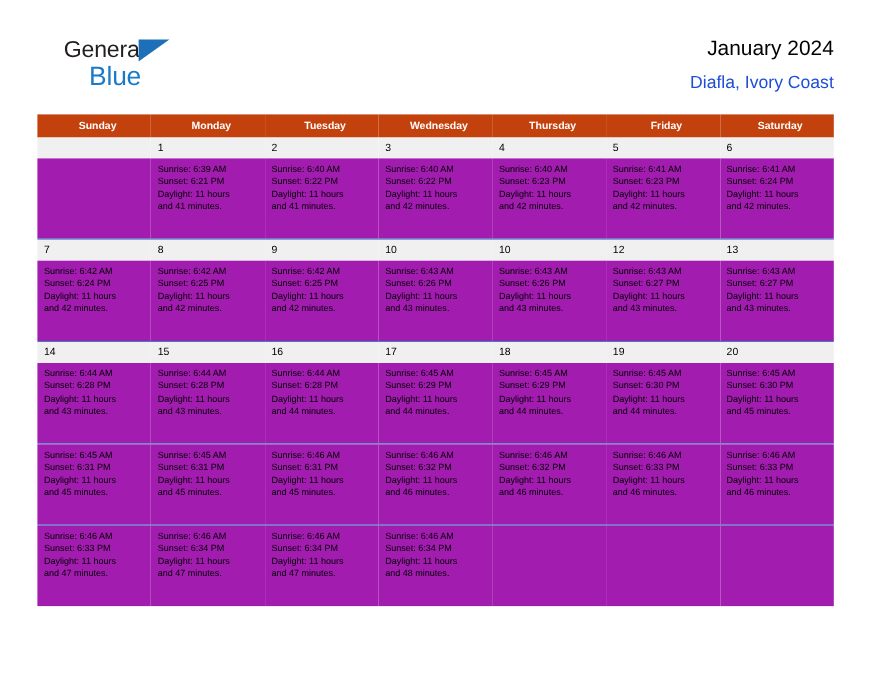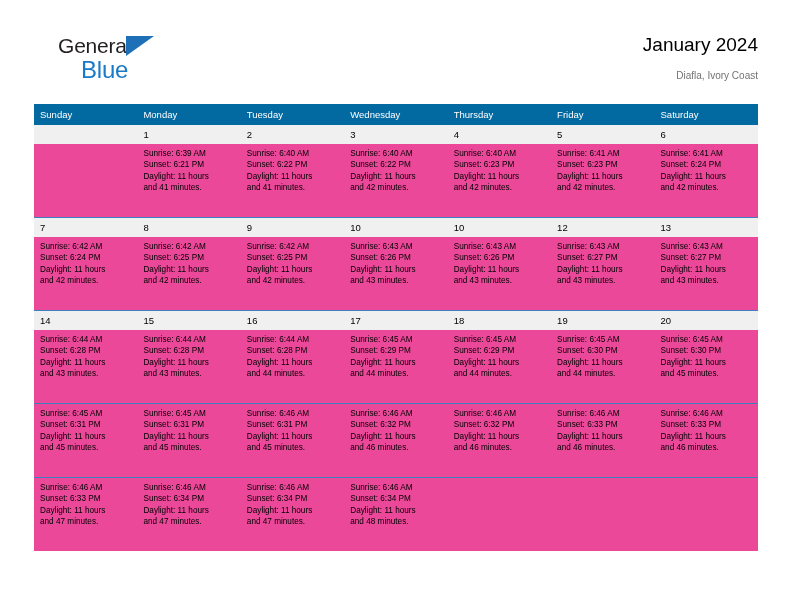--- a/index.html
+++ b/index.html
@@ -73,43 +73,43 @@
     top: 0;
     text-align: right;
   }
   .cal-title {
     font-size: 19px;
     color: #000000;
     line-height: 34px;
     white-space: nowrap;
   }
   .cal-subtitle {
-    font-size: 10px;
-    color: #737373;
+    font-size: 16px;
+    color: #1d4ed8;
     line-height: 20px;
     margin-top: 4px;
     white-space: nowrap;
   }
 
   
   .calendar {
     position: absolute;
     left: 34px;
     top: 104px;
     width: 724px;
     border-collapse: collapse;
     table-layout: fixed;
   }
 
   .calendar th {
-    background: #0369a1;
+    background: #c2410c;
     color: #ffffff;
     font-size: 9.5px;
-    font-weight: normal;
-    text-align: left;
+    font-weight: bold;
+    text-align: center;
     padding: 5px 0 5px 6px;
     height: 11px;
     border: none;
   }
 
   .calendar td {
     vertical-align: top;
     padding: 0;
     border: none;
     width: 103.42px;
@@ -129,21 +129,21 @@
     color: #000000;
     padding: 4px 0 3px 6px;
     height: 12px;
     line-height: 12px;
   }
   .daynum-row td.empty {
     background: #f0f0f0;
   }
 
   .info-row td {
-    background: #ec4899;
+    background: #a21caf;
     font-size: 8.2px;
     color: #000000;
     padding: 4px 7px 9px 6px;
     line-height: 11.4px;
     height: 60px;
   }
   .info-line {
     white-space: nowrap;
   }
   .info-daylight {

